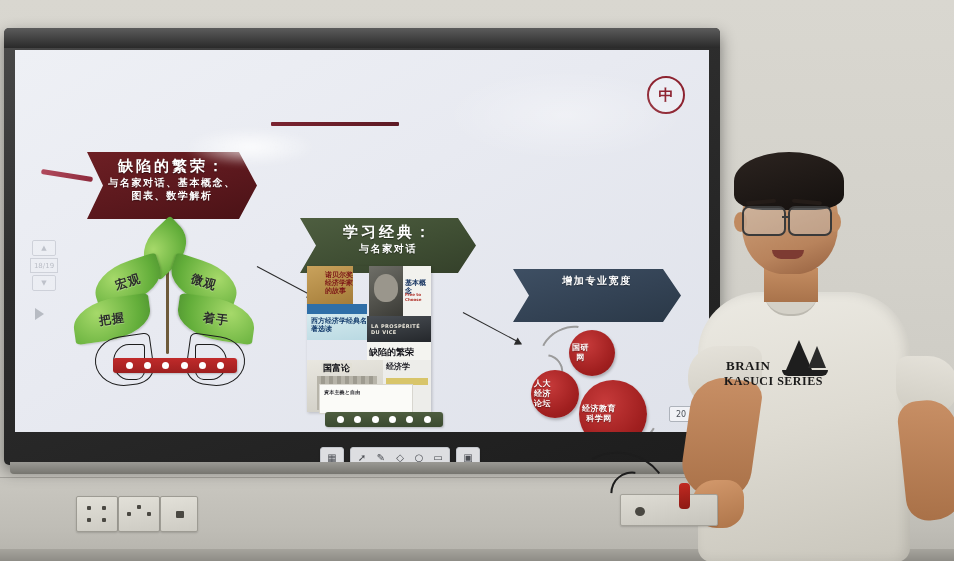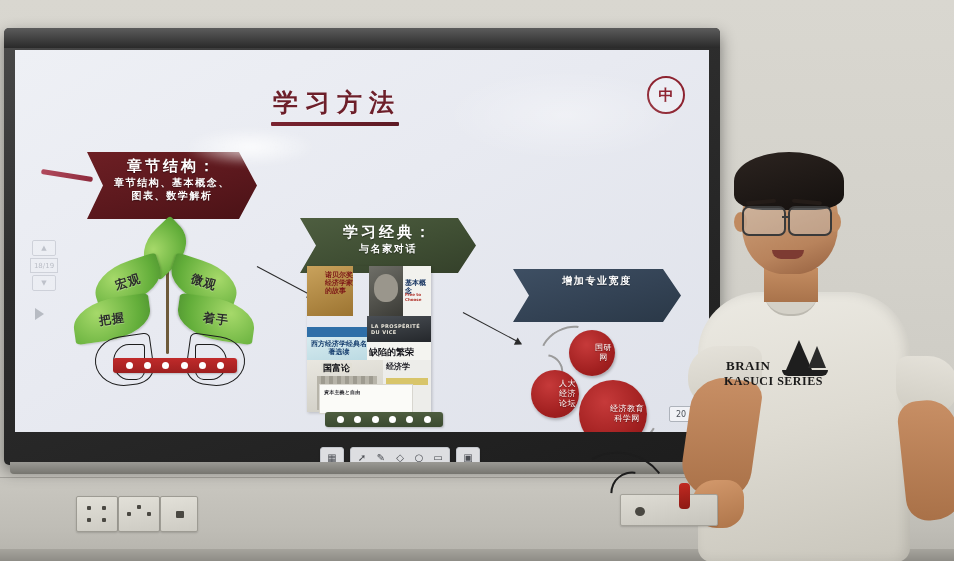--- a/index.html
+++ b/index.html
@@ -122,22 +122,22 @@
   #bk-nobel{left:0;top:0;width:46px;height:50px;
      background:linear-gradient(160deg,#c9a25c,#9c7431);}
   #bk-nobel .t{left:18px;top:6px;font-size:7px;color:#7d1818;}
   #bk-face{left:62px;top:0;width:34px;height:50px;
      background:linear-gradient(150deg,#6f6f68,#3b3b36);}
   #bk-face .blob{position:absolute;left:5px;top:8px;width:24px;height:28px;
      border-radius:50% 50% 45% 45%;background:#9a968c;}
   #bk-free{left:96px;top:0;width:28px;height:62px;background:#f2f2ee;}
   #bk-free .t{left:2px;top:14px;font-size:7px;color:#12305e;}
   #bk-free .s{position:absolute;left:2px;top:26px;font-size:4px;color:#b03028;}
-  #bk-west{left:0;top:61px;width:60px;height:36px;
-     background:linear-gradient(170deg,#dff0f3,#b9d9e2);text-align:center;}
+  #bk-west{left:0;top:38px;width:60px;height:36px;
+     background:linear-gradient(170deg,#dff0f3,#b9d9e2);}
   #bk-west .t{left:4px;top:14px;font-size:7px;color:#163e6e;}
   #bk-west .cap{position:absolute;left:0;top:0;width:60px;height:10px;background:#2f6fa8;}
   #bk-pros{left:60px;top:50px;width:64px;height:26px;
      background:linear-gradient(170deg,#4a4f55,#24272b);}
   #bk-pros .t{left:4px;top:8px;font-size:5px;color:#e8e4d8;letter-spacing:.4px;}
   #bk-def{left:60px;top:76px;width:64px;height:22px;background:#f4f4f0;}
   #bk-def .t{left:2px;top:5px;font-size:9px;color:#14141a;}
   #bk-wealth{left:0;top:94px;width:76px;height:52px;
      background:linear-gradient(170deg,#e9e7e0,#cfcdc4);}
   #bk-wealth .t{left:14px;top:3px;font-size:9px;color:#0d0d12;background:#e2e0d6;padding:0 2px;}
@@ -146,21 +146,21 @@
   #bk-econ{left:76px;top:94px;width:48px;height:52px;background:#ededea;}
   #bk-econ .t{left:3px;top:3px;font-size:8px;color:#1a1a22;}
   #bk-econ .band{position:absolute;left:3px;top:18px;width:42px;height:7px;background:#d8c56a;}
   #bk-jp{left:12px;top:118px;width:92px;height:28px;background:#fbfbf8;
      border:1px solid #d8d6cf;}
   #bk-jp .t{left:4px;top:5px;font-size:5px;color:#2a2a30;letter-spacing:.2px;}
 
   
   #gears{position:absolute;left:506px;top:278px;width:150px;height:125px;}
   .gear{position:absolute;border-radius:50%;display:flex;align-items:center;
-     justify-content:flex-end;text-align:center;color:#ffffff;font-weight:400;
+     justify-content:flex-start;text-align:center;color:#ffffff;font-weight:700;
      background:radial-gradient(circle at 38% 32%,#c63a3a,#a01f1f 65%,#8a1818);
      box-shadow:1px 2px 3px rgba(0,0,0,.25);}
   .gear::before{content:"";position:absolute;inset:-6px;border-radius:50%;
      background:conic-gradient(#b02626 0 6deg,transparent 6deg 30deg,#b02626 30deg 36deg,
        transparent 36deg 60deg,#b02626 60deg 66deg,transparent 66deg 90deg,
        #b02626 90deg 96deg,transparent 96deg 120deg,#b02626 120deg 126deg,
        transparent 126deg 150deg,#b02626 150deg 156deg,transparent 156deg 180deg,
        #b02626 180deg 186deg,transparent 186deg 210deg,#b02626 210deg 216deg,
        transparent 216deg 240deg,#b02626 240deg 246deg,transparent 246deg 270deg,
        #b02626 270deg 276deg,transparent 276deg 300deg,#b02626 300deg 306deg,
@@ -288,38 +288,37 @@
   <div class="wall-upper"></div>
   <div class="wall-seam"></div>
   <div class="wall-lower"></div>
   <div class="floor-edge"></div>
 
   <div id="board">
     <div class="bez-top"></div>
 
     <div id="slide">
 
-      <div class="slide-title">学习方法</div>
       <div class="title-rule"></div>
 
       <div class="logo">
         <span class="inner">中</span>
       </div>
 
       <div id="slide-nav">
         <div class="nb">▲</div>
         <div class="pg">18/19</div>
         <div class="nb">▼</div>
       </div>
       <div id="play-tri"></div>
 
       <div class="chev-tail"></div>
       <div class="chev" id="chev-method">
-        <div class="h1">章节结构：</div>
-        <div class="h2">章节结构、基本概念、</div>
+        <div class="h1">缺陷的繁荣：</div>
+        <div class="h2">与名家对话、基本概念、</div>
         <div class="h2">图表、数学解析</div>
       </div>
 
       <div id="plant">
         <div class="stem"></div>
         <div class="leaf" id="leaf-top"></div>
         <div class="leaf" id="leaf-macro">
           <span>宏观</span>
         </div>
         <div class="leaf" id="leaf-micro">

